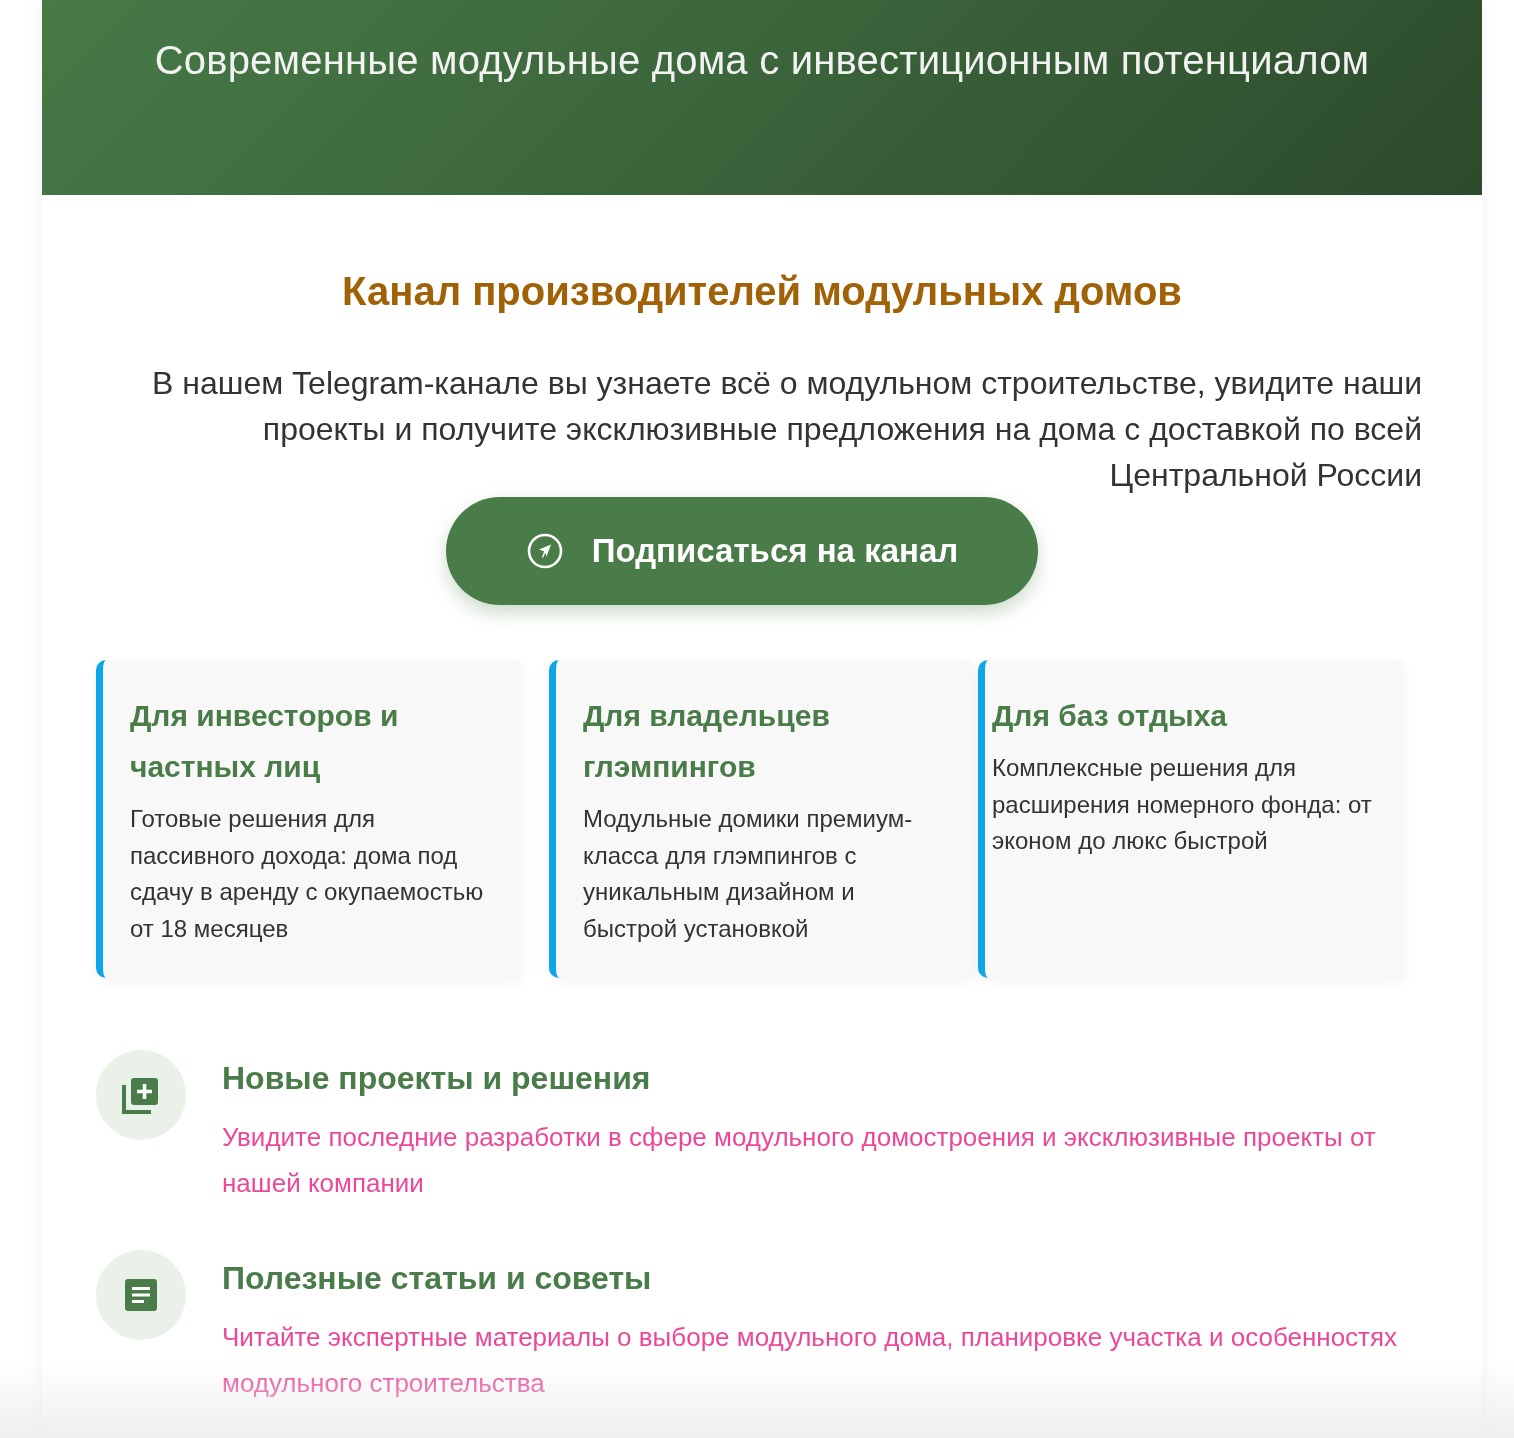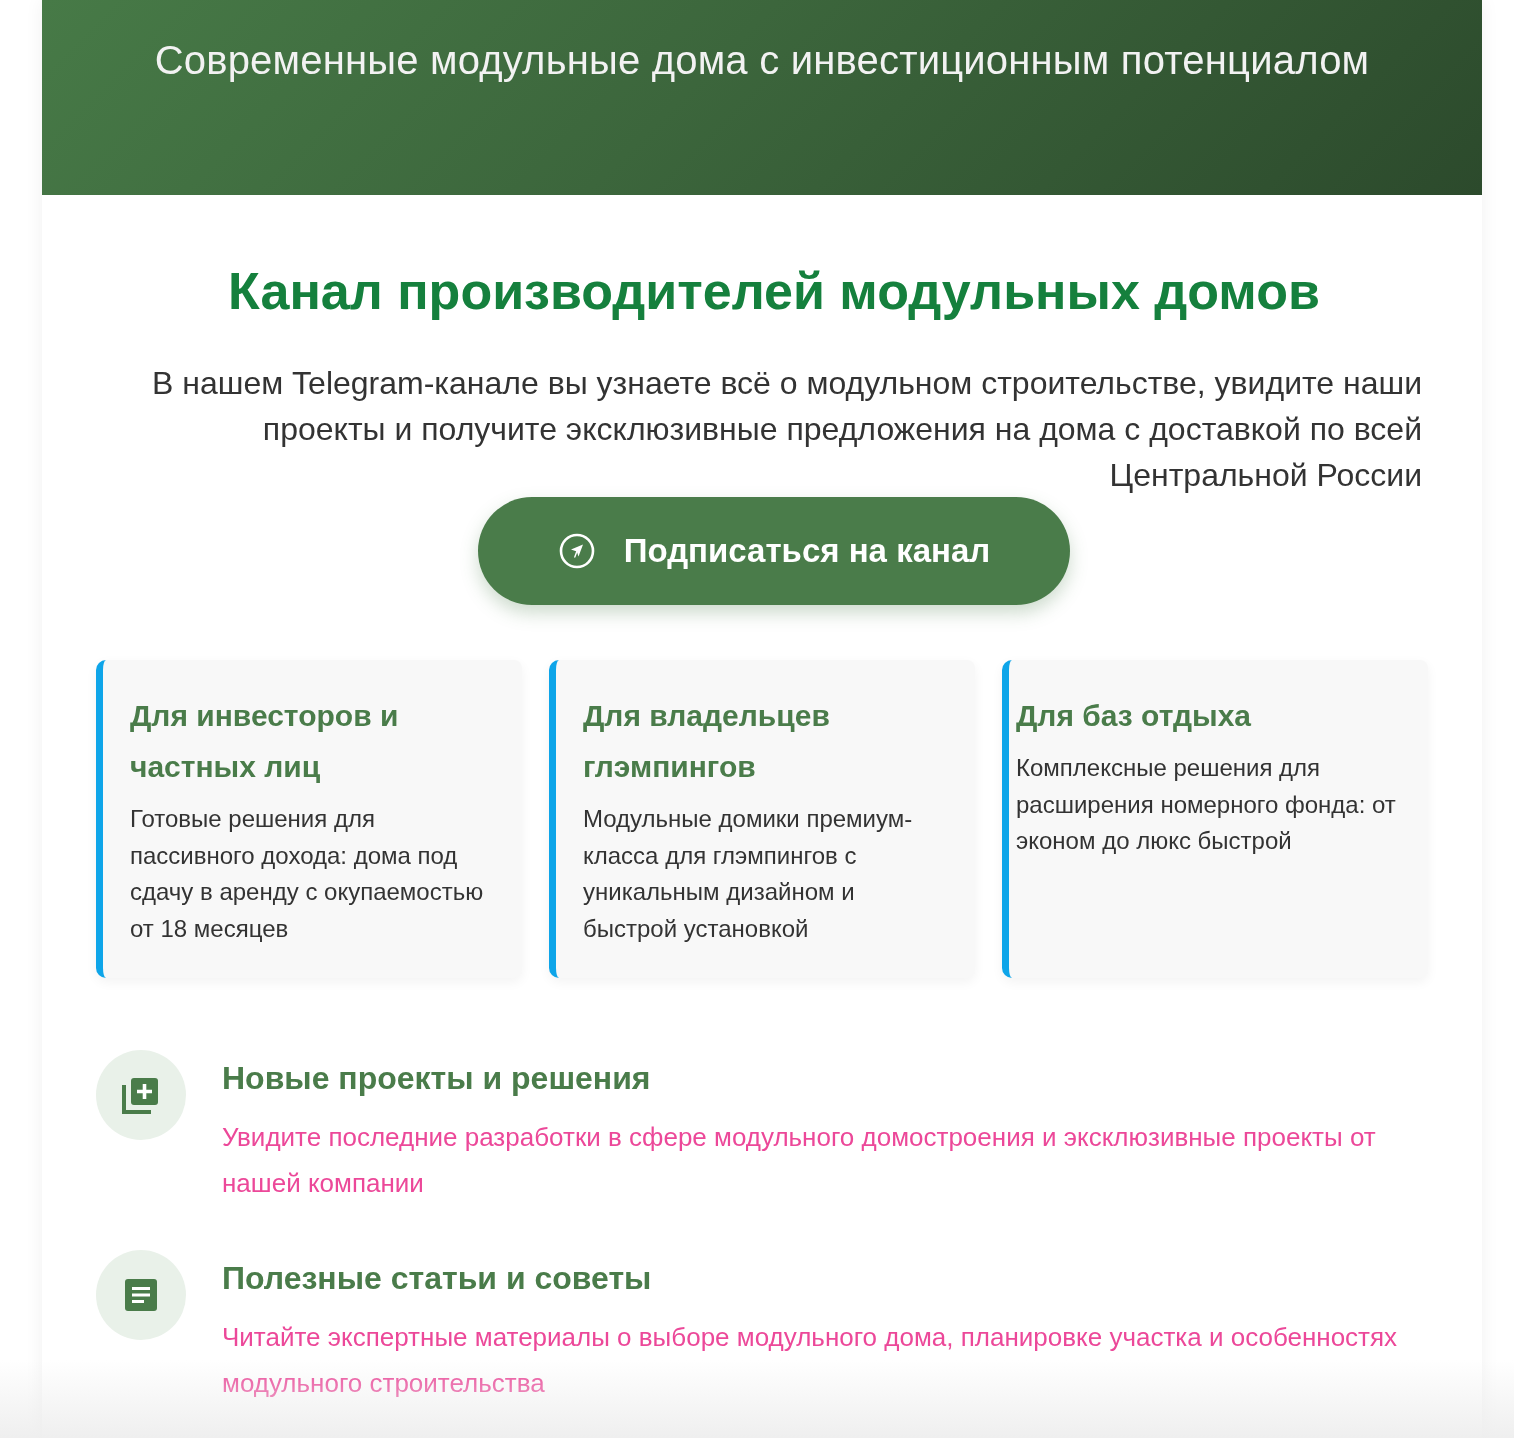--- a/index.html
+++ b/index.html
@@ -7,26 +7,26 @@
     body { font-family: "Liberation Sans", "DejaVu Sans", sans-serif; color: #333333; position: relative; }
 
     .page { position: absolute; left: 42px; top: 0; width: 1440px; height: 1438px; background: #ffffff;
             box-shadow: 0 0 18px rgba(0,0,0,0.06); }
 
     .hero { position: absolute; left: 0; top: 0; width: 1440px; height: 195px;
             background: linear-gradient(135deg, #477a47 0%, #3c663c 45%, #2c4a2c 100%); }
     .hero-subtitle { position: absolute; left: 0; top: 40px; width: 1440px; text-align: center;
                      color: #f2f2f2; font-size: 40px; line-height: 40px; letter-spacing: 0.2px; }
 
-    .title { position: absolute; left: 12px; top: 262px; width: 1440px; text-align: center;
-             color: #15803d; font-size: 52px; line-height: 58px; font-weight: 700; }
+    .title { position: absolute; left: 0; top: 262px; width: 1440px; text-align: center;
+             color: #a16207; font-size: 40px; line-height: 58px; font-weight: 700; }
     .lead { position: absolute; left: 60px; top: 360px; width: 1320px; text-align: right;
             color: #333333; font-size: 32px; line-height: 46px; }
 
-    .cta { position: absolute; left: 436px; top: 497px; width: 592px; height: 108px;
+    .cta { position: absolute; left: 404px; top: 497px; width: 592px; height: 108px;
            border-radius: 54px; background: #4a7c4a; border: none; cursor: pointer;
            box-shadow: 0 8px 18px rgba(74,124,74,0.28);
            display: flex; align-items: center; justify-content: center; gap: 28px; }
     .cta-icon { width: 38px; height: 38px; display: block; }
     .cta-label { color: #ffffff; font-size: 33px; font-weight: 700; font-family: "Liberation Sans", sans-serif; }
 
     .cards { position: absolute; left: 54px; top: 660px; width: 1332px; height: 318px; }
     .card { position: absolute; top: 0; width: 426px; height: 318px; background: #f8f8f8;
             border-left: 7px solid #0ea5e9; border-radius: 10px 8px 8px 10px;
             box-shadow: 0 4px 12px rgba(0,0,0,0.05); padding: 30px 20px 0 27px; }
@@ -69,21 +69,21 @@
 
   <section class="cards">
     <div class="card" style="left:0;">
       <h3>Для инвесторов и частных лиц</h3>
       <p>Готовые решения для пассивного дохода: дома под сдачу в аренду с окупаемостью от 18 месяцев</p>
     </div>
     <div class="card" style="left:453px;">
       <h3>Для владельцев глэмпингов</h3>
       <p>Модульные домики премиум-класса для глэмпингов с уникальным дизайном и быстрой установкой</p>
     </div>
-    <div class="card" style="left:906px;padding-left:7px;">
+    <div class="card" style="left:882px;padding-left:7px;">
       <h3>Для баз отдыха</h3>
       <p>Комплексные решения для расширения номерного фонда: от эконом до люкс быстрой</p>
     </div>
   </section>
 
   <div class="feature" style="top:1050px;">
     <div class="feature-icon">
       <svg width="40" height="40" viewBox="0 0 40 40">
         <path d="M3 10 V37 H30" fill="none" stroke="#4a7c4a" stroke-width="4"></path>
         <rect x="10" y="3" width="27" height="27" rx="3" fill="#4a7c4a"></rect>

